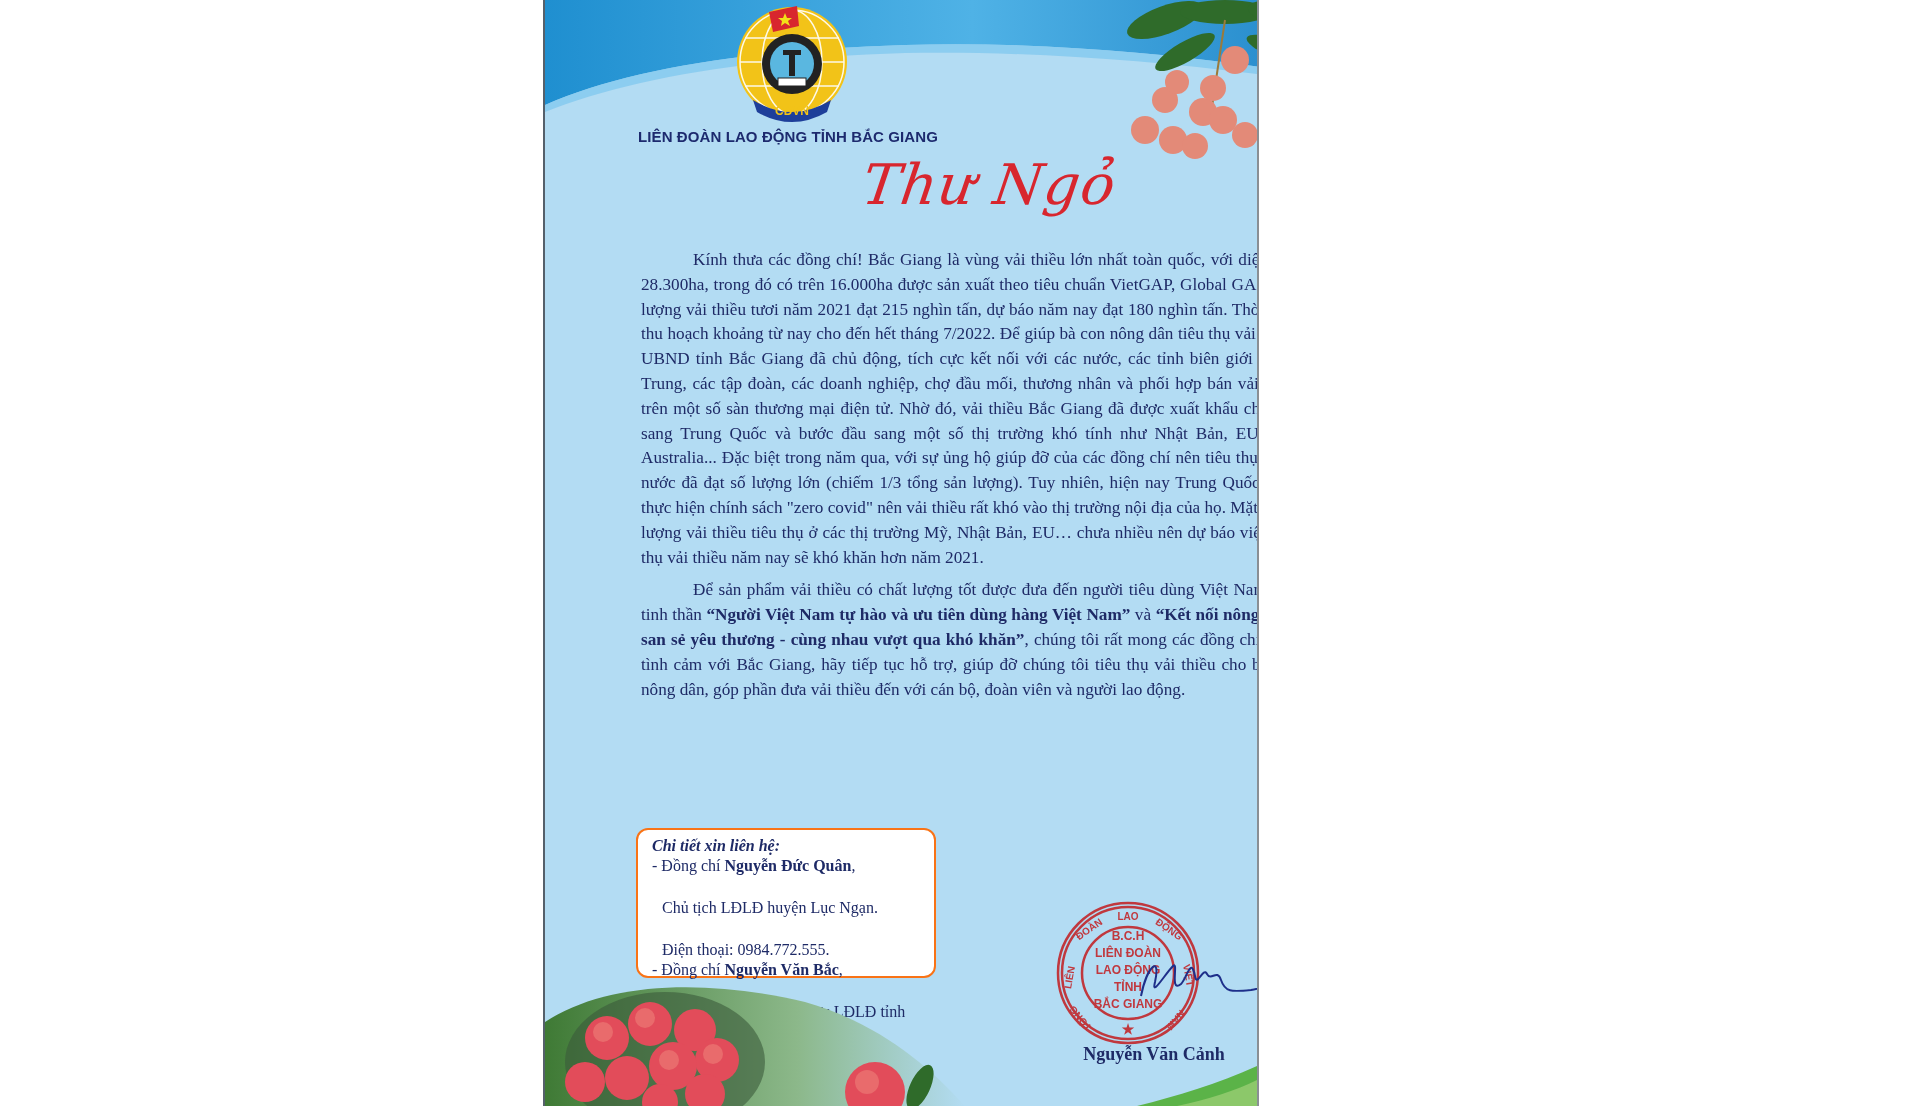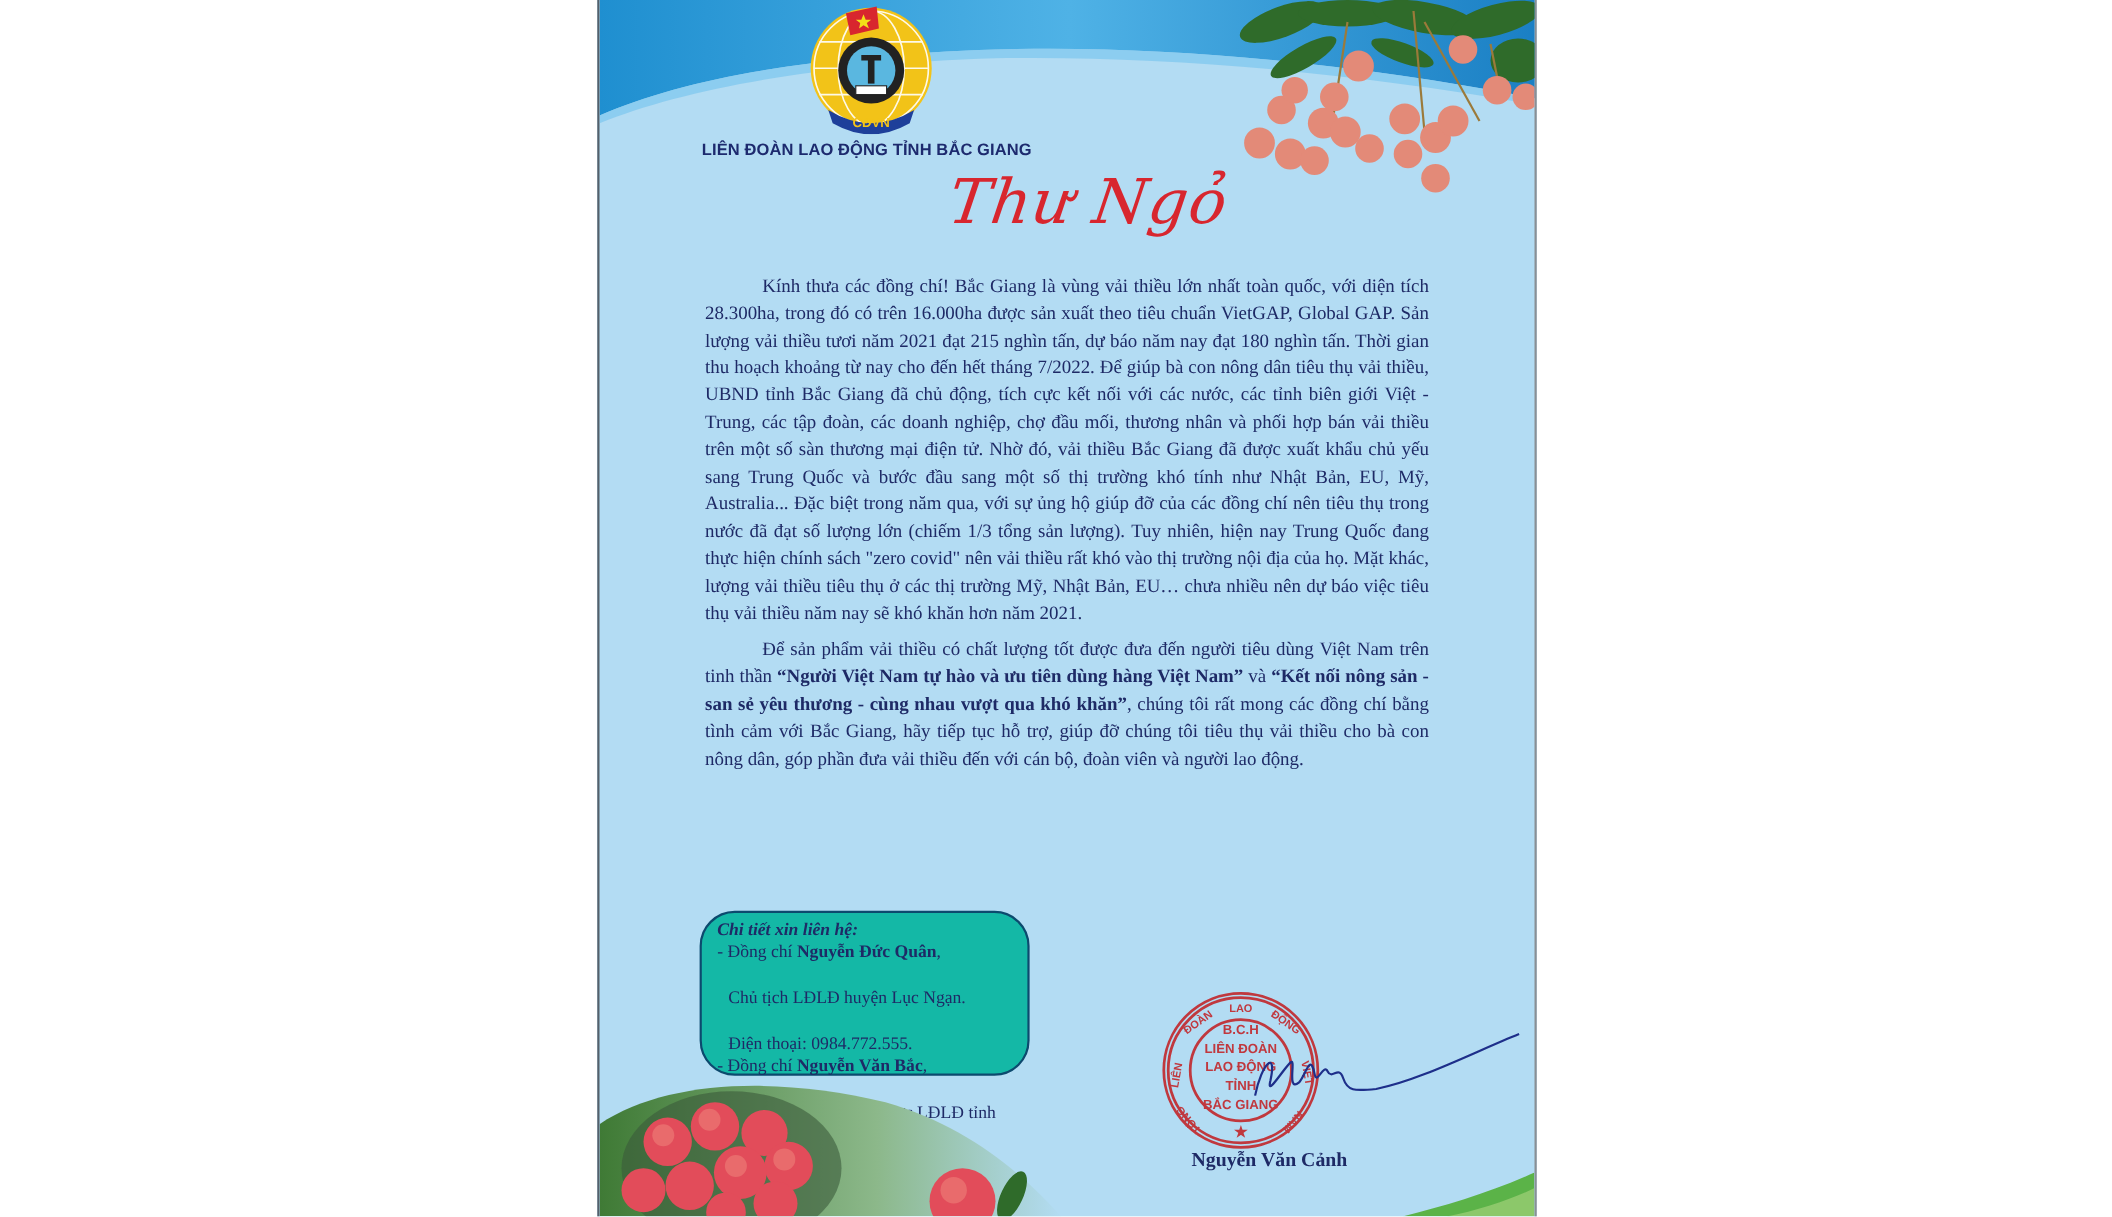--- a/index.html
+++ b/index.html
@@ -2,21 +2,21 @@
 <html><head>
 <meta charset="utf-8">
 <style>
   html, body { margin: 0; padding: 0; }
   body {
     width: 1920px; height: 1106px; background: #ffffff;
     position: relative; overflow: hidden;
     font-family: "Liberation Serif", serif;
   }
   .poster {
-    position: absolute; left: 543px; top: 0; width: 854px; height: 1106px;
+    position: absolute; left: 543px; top: 0; width: 716px; height: 1106px;
     background: #b3dcf3; overflow: hidden;
     border-left: 2px solid #55606b; border-right: 2px solid #8a8f94;
     box-sizing: border-box;
   }
   .top-wave {
     position: absolute; left: 0; top: 0; width: 854px; height: 120px;
   }
   .logo {
     position: absolute; left: 186px; top: 4px; width: 122px; height: 118px;
   }
@@ -37,21 +37,21 @@
   .body {
     position: absolute; left: 96px; top: 248px; width: 658px;
     font-size: 17.2px; line-height: 24.8px; color: #1e2a66;
     text-align: justify;
   }
   .body p { margin: 0 0 8px 0; text-indent: 52px; }
   .body p.closing { font-style: italic; font-weight: bold; margin-top: 4px; }
   .body b { font-weight: bold; }
   .contact-box {
     position: absolute; left: 91px; top: 828px; width: 300px; height: 150px;
-    background: #14b8a6; border: 2px solid #0c4a6e; border-radius: 32px;
+    background: #ffffff; border: 2px solid #f97316; border-radius: 12px;
     box-sizing: border-box; padding: 6px 10px 0 14px;
     font-size: 16px; line-height: 20px; color: #1e2a66;
   }
   .contact-box .heading { font-style: italic; font-weight: bold; }
   .contact-box .indent { padding-left: 10px; margin-top: 22px; }
   .sign-block {
     position: absolute; left: 450px; top: 866px; width: 360px;
     text-align: center; color: #1e2a66;
   }
   .sign-title { font-weight: bold; font-size: 18px; }

